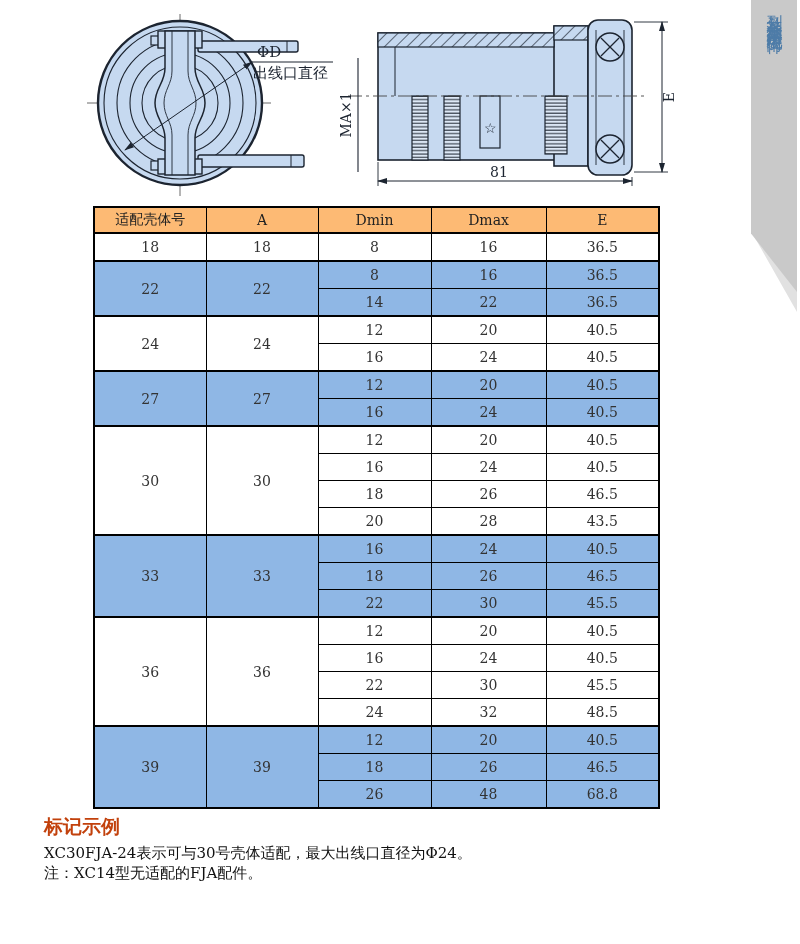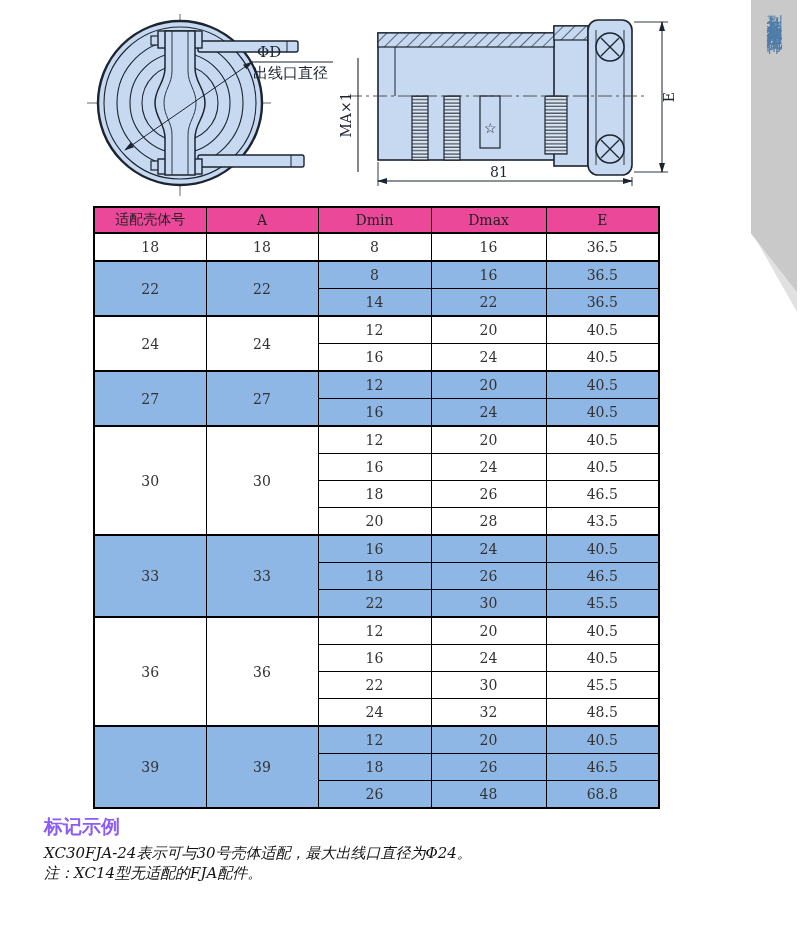--- a/index.html
+++ b/index.html
@@ -31,34 +31,34 @@
   
   table.spec{
     position:absolute;left:93px;top:206px;
     border-collapse:collapse;table-layout:fixed;
     border:2px solid #000;
   }
   table.spec th,table.spec td{
     border:1px solid #000;text-align:center;vertical-align:middle;
     font-size:14px;color:#333;font-weight:normal;padding:0;
   }
-  table.spec th{background:#ec4899;height:24px;color:#222;}
+  table.spec th{background:#fdba74;height:24px;color:#222;}
   table.spec td{height:26px;background:#ffffff;}
   table.spec tr.shaded td{background:#8fb7e5;}
   table.spec tr.group-start td{border-top:2px solid #000;}
   
   .notes-title{
     position:absolute;left:44px;top:814px;
-    font-size:19px;font-weight:bold;color:#8b5cf6;
+    font-size:19px;font-weight:bold;color:#c2410c;
   }
   .notes{
     position:absolute;left:44px;top:843px;width:620px;
     font-size:15px;line-height:20px;color:#111;
   }
-  .notes div{white-space:nowrap;font-style:italic;}
+  .notes div{white-space:nowrap;}
 </style>
 </head>
 <body>
 
 <div class="ribbon-fold"></div>
 <div class="ribbon">
   <span class="ribbon-text">列及其派生系列使用电缆附件</span>
 </div>
 
 <svg class="drawing" style="left:15px;top:8px" width="330" height="192" viewBox="0 0 330 192">

